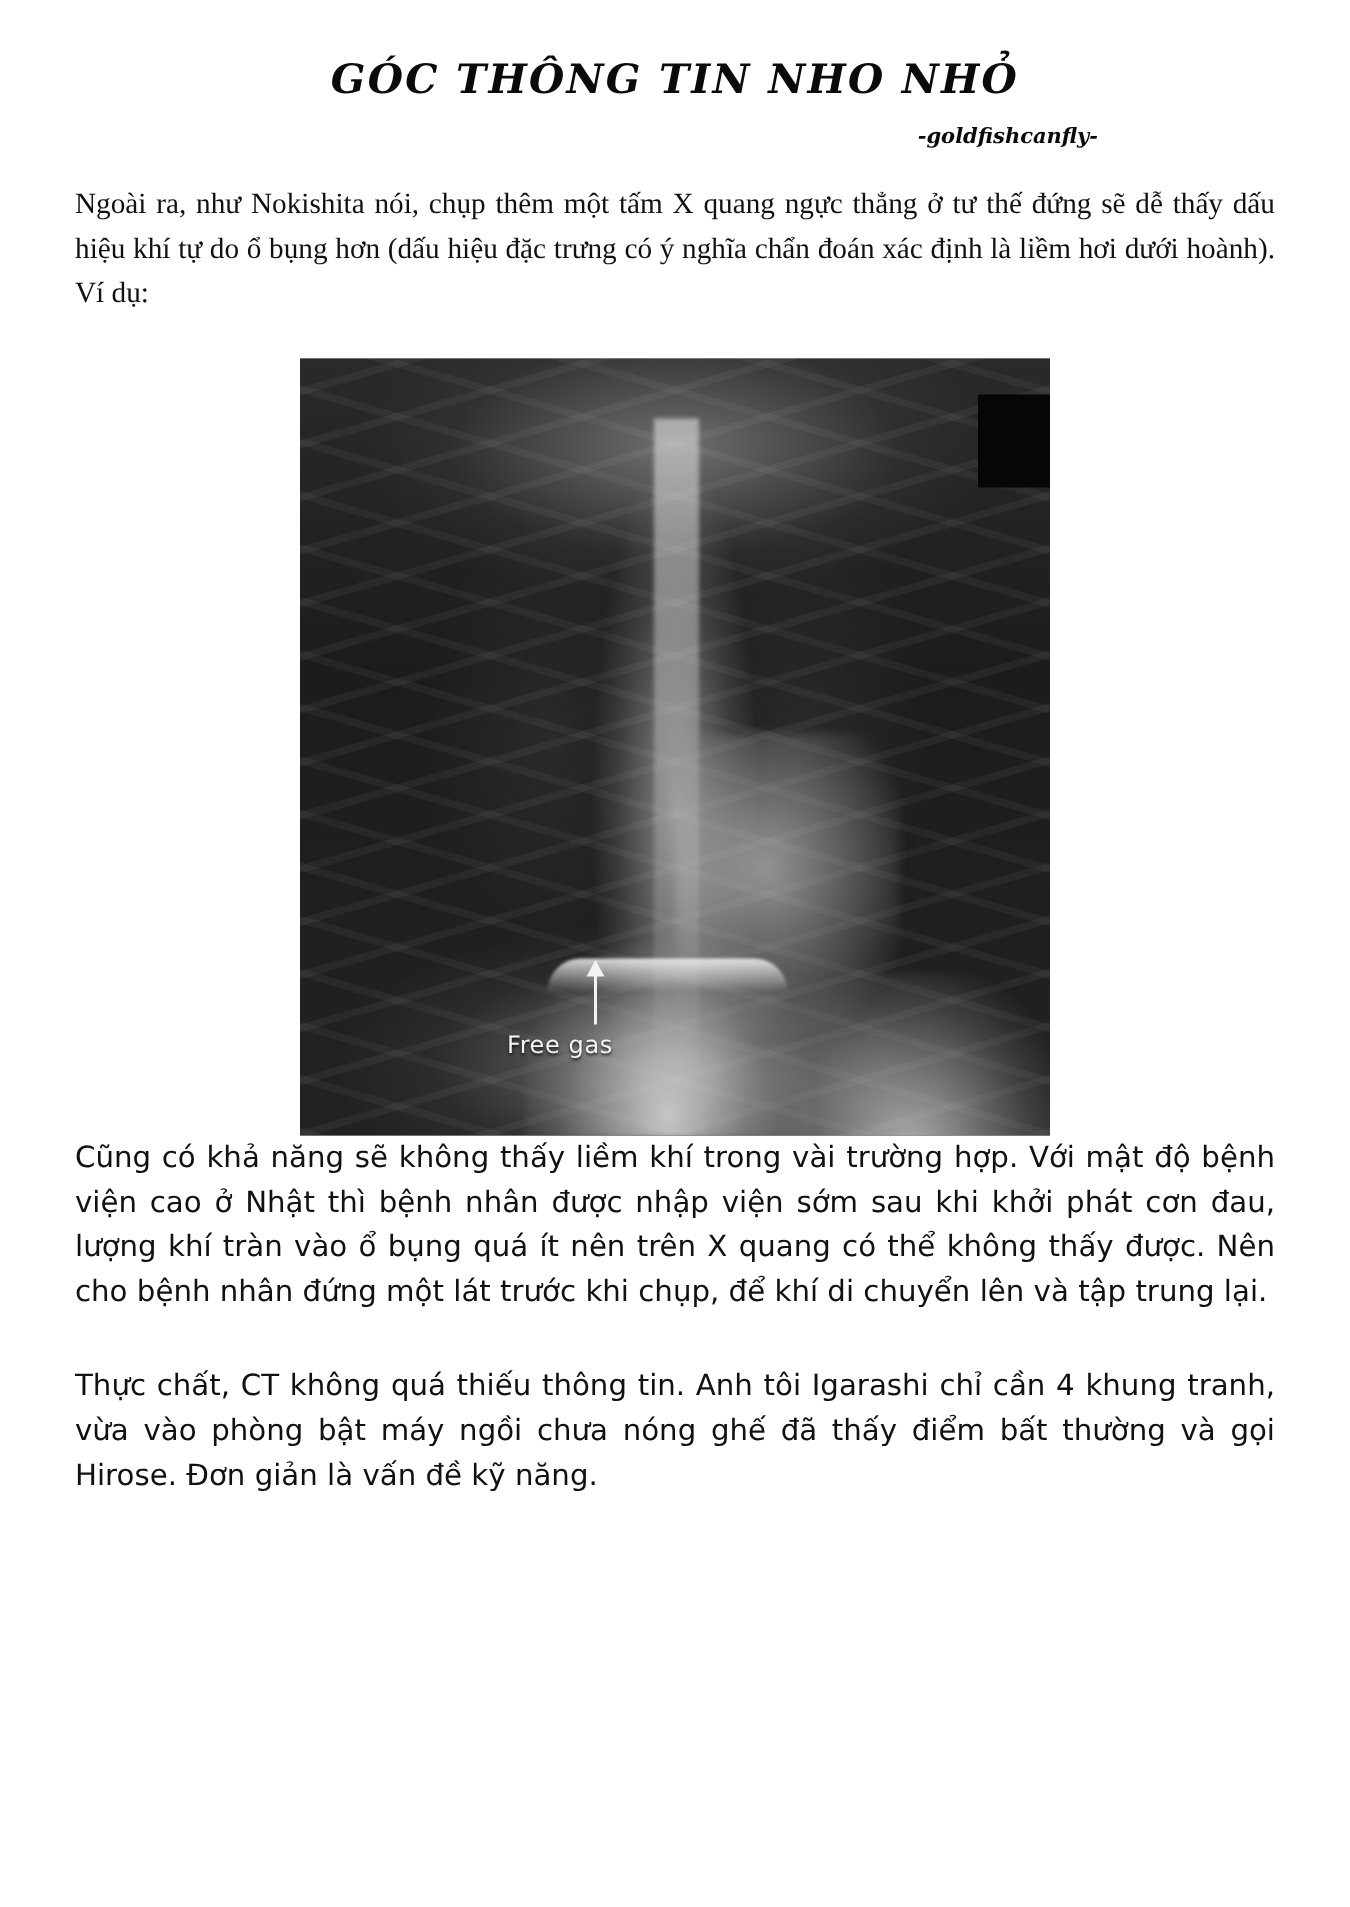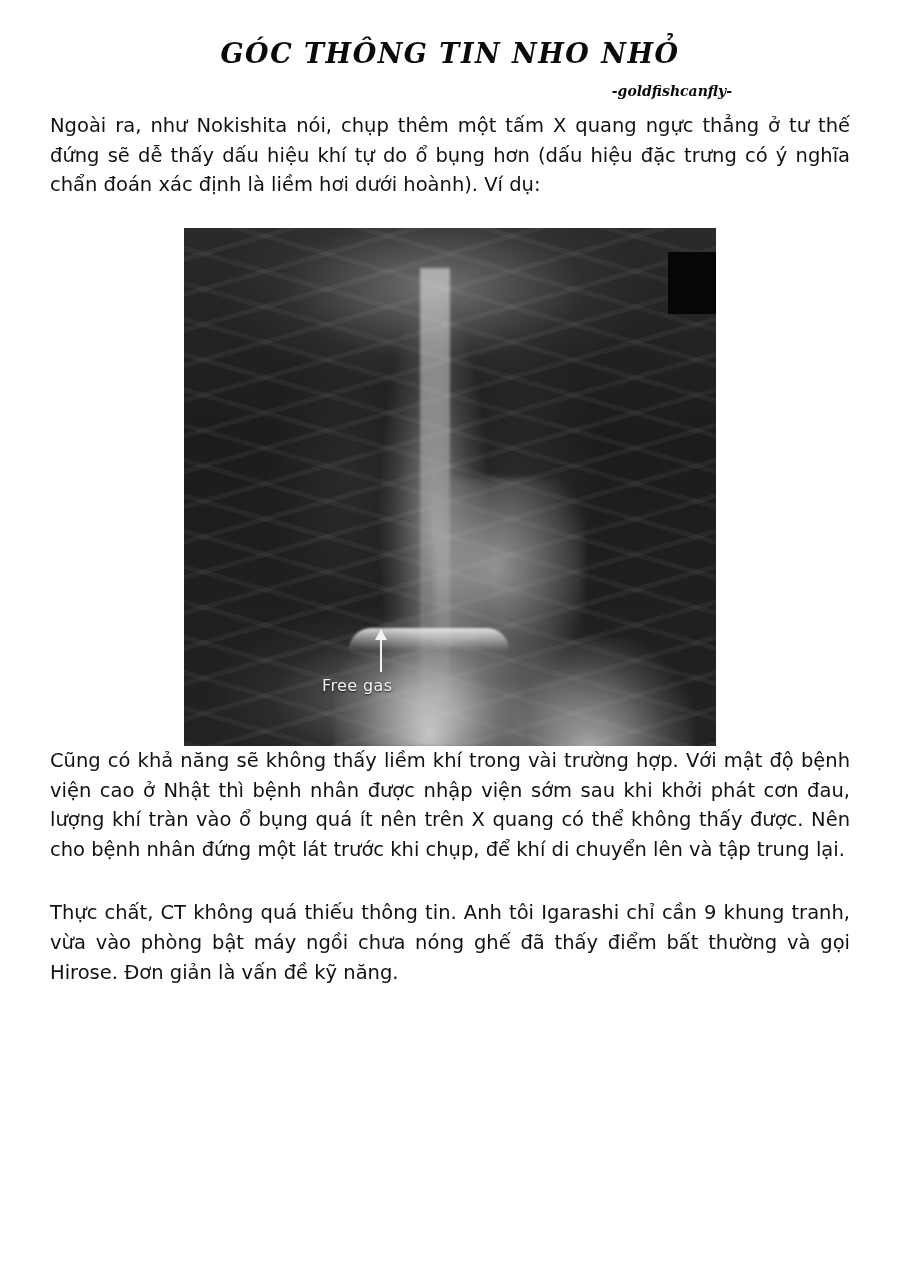--- a/index.html
+++ b/index.html
@@ -44,37 +44,36 @@
   }
   .body-text {
     font-family: "DejaVu Sans", sans-serif;
     font-size: 19.5px;
     line-height: 1.52;
     color: #111;
     text-align: justify;
     margin: 0 auto;
     width: 800px;
   }
-  .para-1 { margin-top: 12px; }
+  .para-1 { margin-top: 23px; font-family: Liberation Serif, serif; }
   .para-2 { }
   .para-3 { margin-top: 34px; }
 
   .figure-wrap {
     width: 800px;
     margin: 28px auto 0 auto;
     display: flex;
     justify-content: center;
   }
   .xray {
     position: relative;
     width: 500px;
     height: 518px;
     background: #151515;
     overflow: hidden;
-    padding-left: 32px;
   }
   
   .xray .bg {
     position: absolute;
     inset: 0;
     background:
       radial-gradient(ellipse 120px 210px at 165px 250px, rgba(255,255,255,0.06) 0%, rgba(255,255,255,0) 70%),
       radial-gradient(ellipse 120px 210px at 335px 250px, rgba(255,255,255,0.06) 0%, rgba(255,255,255,0) 70%),
       radial-gradient(ellipse 70px 300px at 250px 300px, rgba(225,225,225,0.55) 0%, rgba(180,180,180,0.18) 55%, rgba(0,0,0,0) 80%),
       radial-gradient(ellipse 250px 120px at 250px 60px, rgba(200,200,200,0.45) 0%, rgba(120,120,120,0.1) 60%, rgba(0,0,0,0) 85%),
@@ -183,15 +182,15 @@
       <div class="diaphragm-r"></div>
       <div class="freegas-band"></div>
       <div class="corner-block"></div>
       <div class="arrow"></div>
       <div class="freegas-label">Free gas</div>
     </div>
   </div>
 
   <p class="body-text para-2">Cũng có khả năng sẽ không thấy liềm khí trong vài trường hợp. Với mật độ bệnh viện cao ở Nhật thì bệnh nhân được nhập viện sớm sau khi khởi phát cơn đau, lượng khí tràn vào ổ bụng quá ít nên trên X quang có thể không thấy được. Nên cho bệnh nhân đứng một lát trước khi chụp, để khí di chuyển lên và tập trung lại.</p>
 
-  <p class="body-text para-3">Thực chất, CT không quá thiếu thông tin. Anh tôi Igarashi chỉ cần 9 khung tranh, vừa vào phòng bật máy ngồi chưa nóng ghế đã thấy điểm bất thường và gọi Hirose. Đơn giản là vấn đề kỹ năng.</p>
+  <p class="body-text para-3">Thực chất, CT không quá thiếu thông tin. Anh tôi Igarashi chỉ cần 4 khung tranh, vừa vào phòng bật máy ngồi chưa nóng ghế đã thấy điểm bất thường và gọi Hirose. Đơn giản là vấn đề kỹ năng.</p>
 
 </div>
 
 </body></html>

